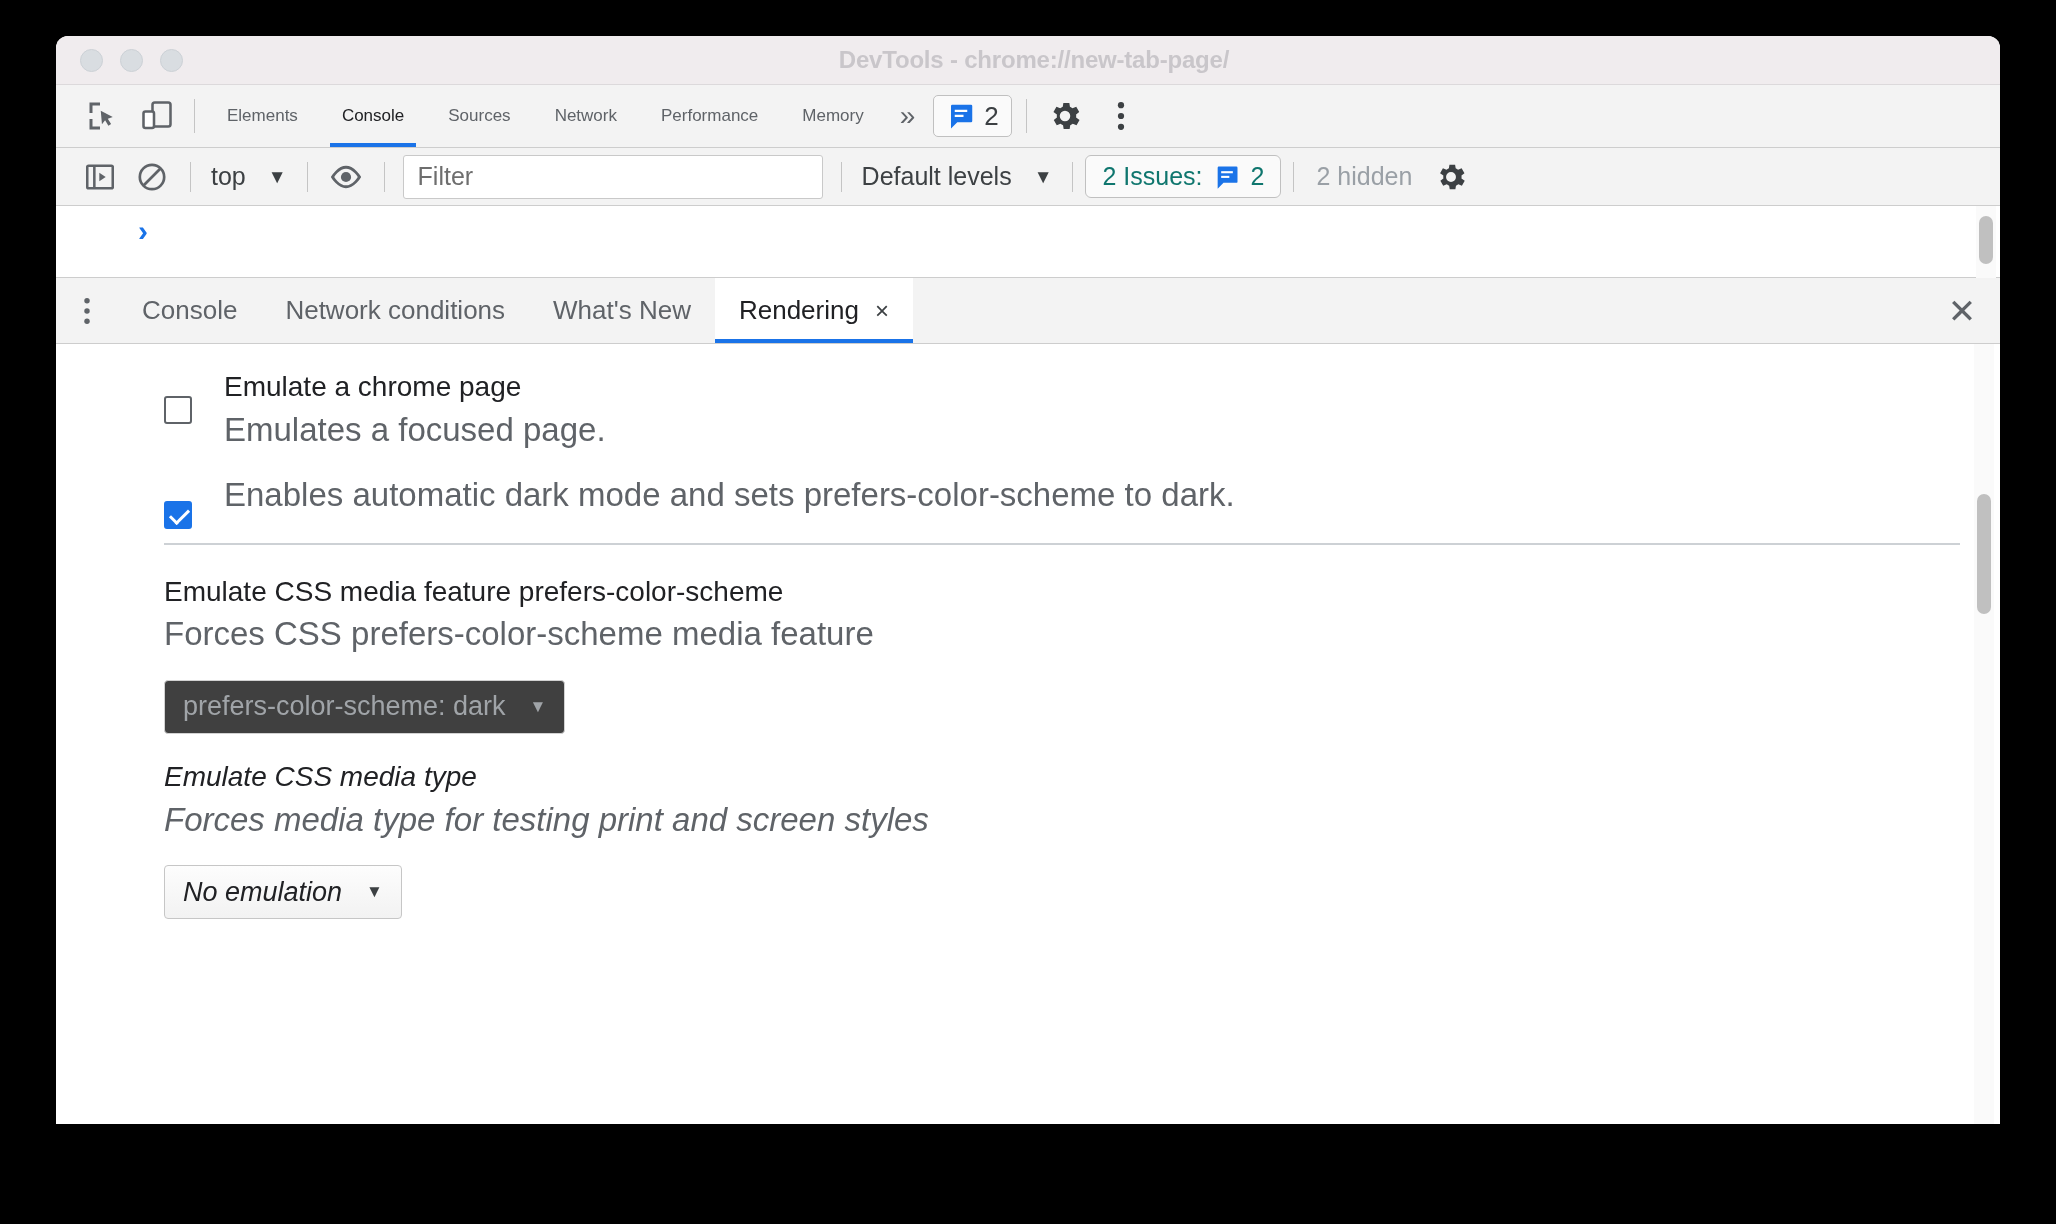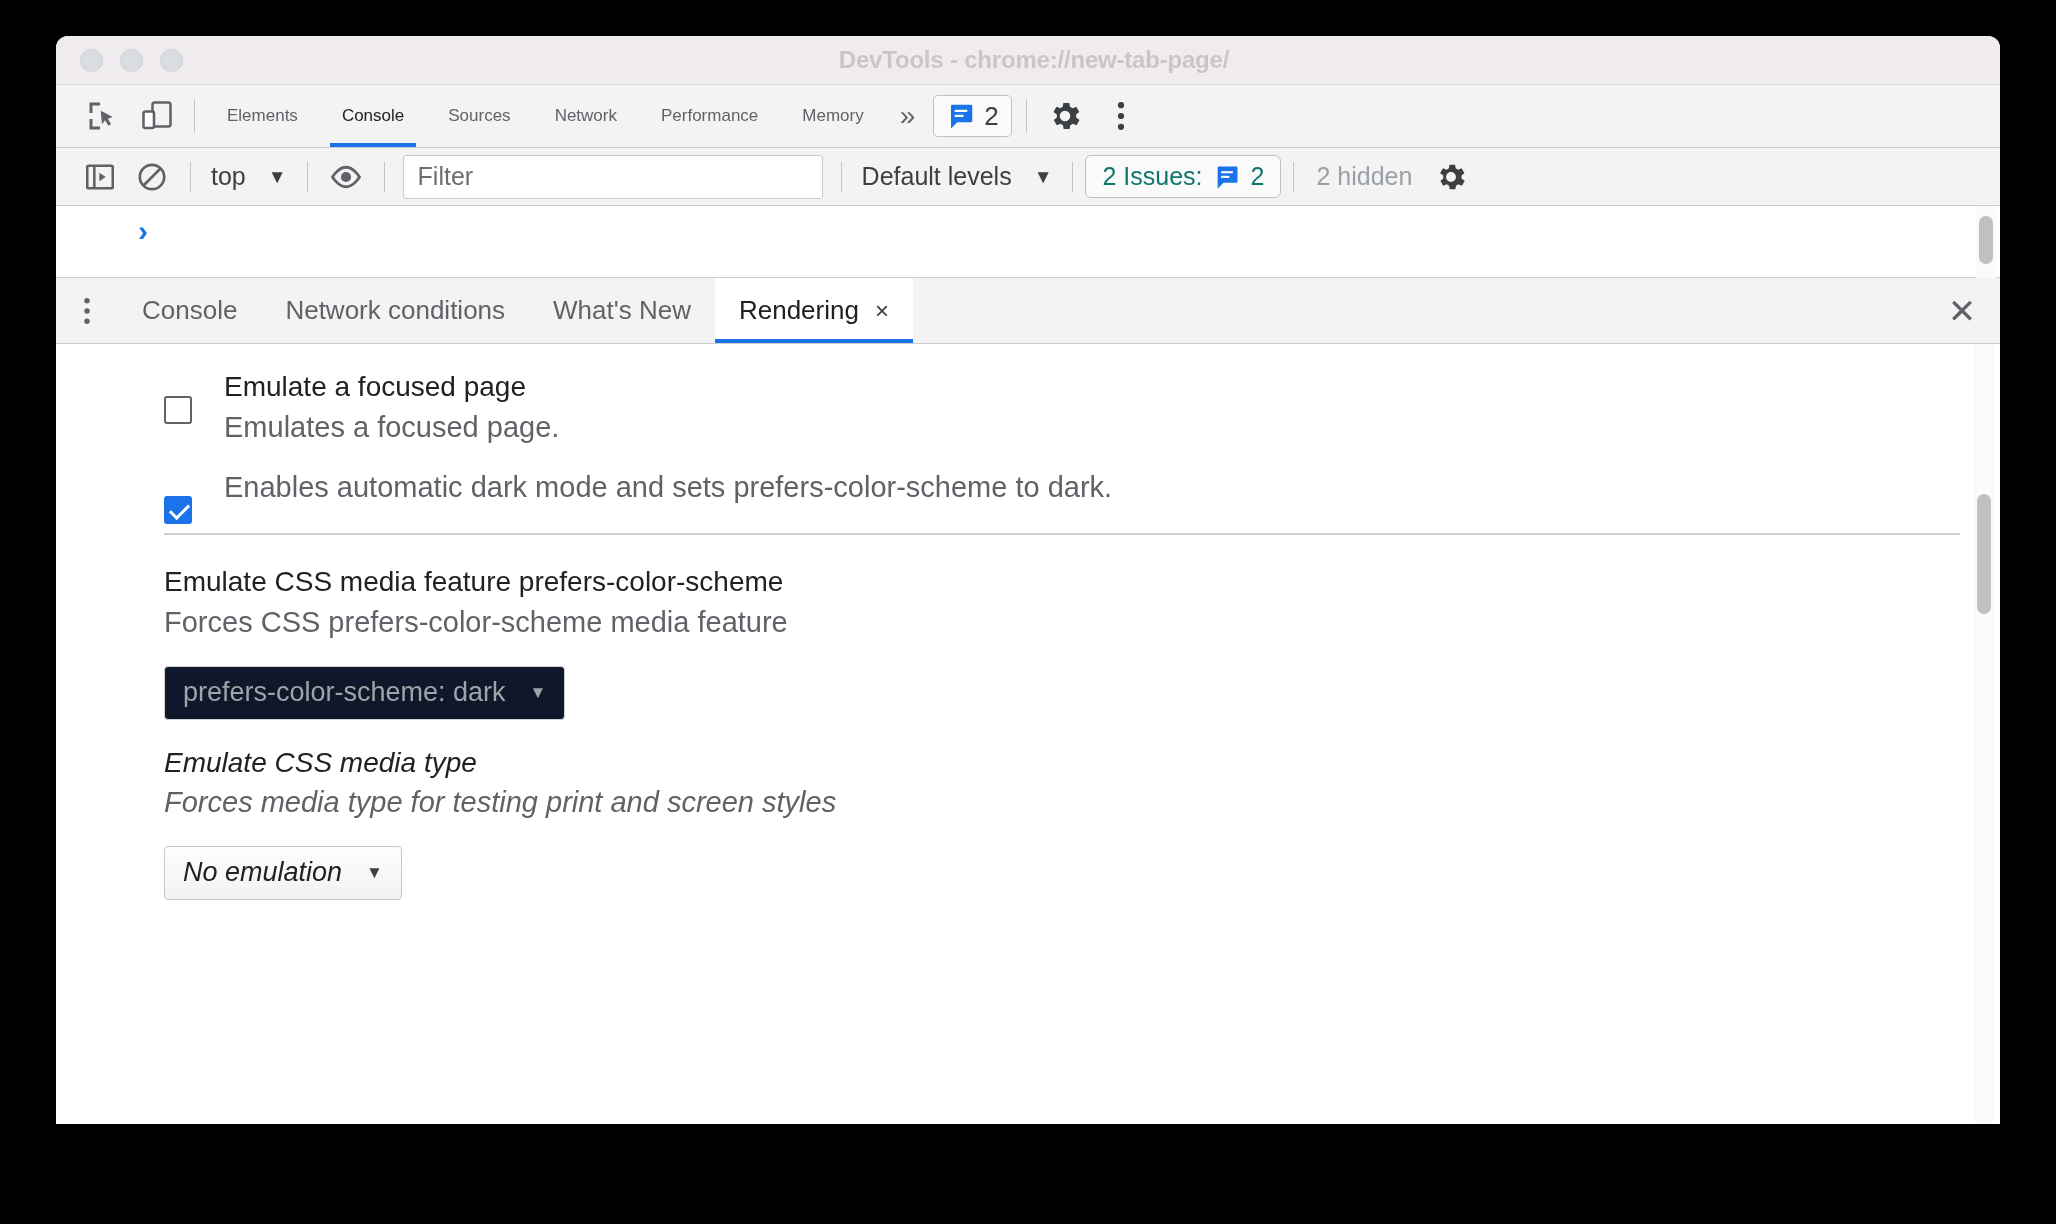--- a/index.html
+++ b/index.html
@@ -278,21 +278,21 @@
     transform: rotate(45deg);
   }
   .setting-text { margin-left: 60px; }
   .setting-title {
     font-size: 28px;
     color: #202124;
     line-height: 1.2;
     margin-bottom: 6px;
   }
   .setting-desc {
-    font-size: 29px;
+    font-size: 33px;
     color: #5f6368;
     line-height: 1.2;
   }
   #rendering-divider {
     height: 2px;
     background: #cdd1d5;
     margin: 28px 40px 30px 108px;
   }
   .block-setting { padding: 0 34px 0 108px; margin-bottom: 26px; }
   .dd {
@@ -302,21 +302,21 @@
     justify-content: space-between;
     gap: 24px;
     height: 54px;
     padding: 0 18px;
     border: 1px solid #d2d2d2;
     border-radius: 4px;
     background: #fafafa;
     font-size: 27px;
     cursor: pointer;
   }
-  .dd.disabled { color: #a0a4a8; background: #0f172a; }
+  .dd.disabled { color: #a0a4a8; background: #404040; }
   .dd.enabled { color: #202124; background: linear-gradient(#fdfdfd,#f2f2f2); border-color: #c6c6c6; }
   .dd .arrow { font-size: 17px; }
   .dd.disabled .arrow { color: #a0a4a8; }
   .dd.enabled .arrow { color: #3c4043; }
 
   svg { display: block; }
 </style>
 </head>
 <body>
 
@@ -493,21 +493,21 @@
     </div>
     <div class="spacer"></div>
     <div id="drawer-close">✕</div>
   </div>
 
   <div id="rendering-panel">
 
     <div class="setting-row">
       <div class="cb"></div>
       <div class="setting-text">
-        <div class="setting-title">Emulate a focused page</div>
+        <div class="setting-title">Emulate a chrome page</div>
         <div class="setting-desc">Emulates a focused page.</div>
       </div>
     </div>
 
     <div class="setting-row">
       <div class="cb checked"></div>
       <div class="setting-text">
         <div class="setting-desc">Enables automatic dark mode and sets prefers-color-scheme to dark.</div>
       </div>
     </div>

